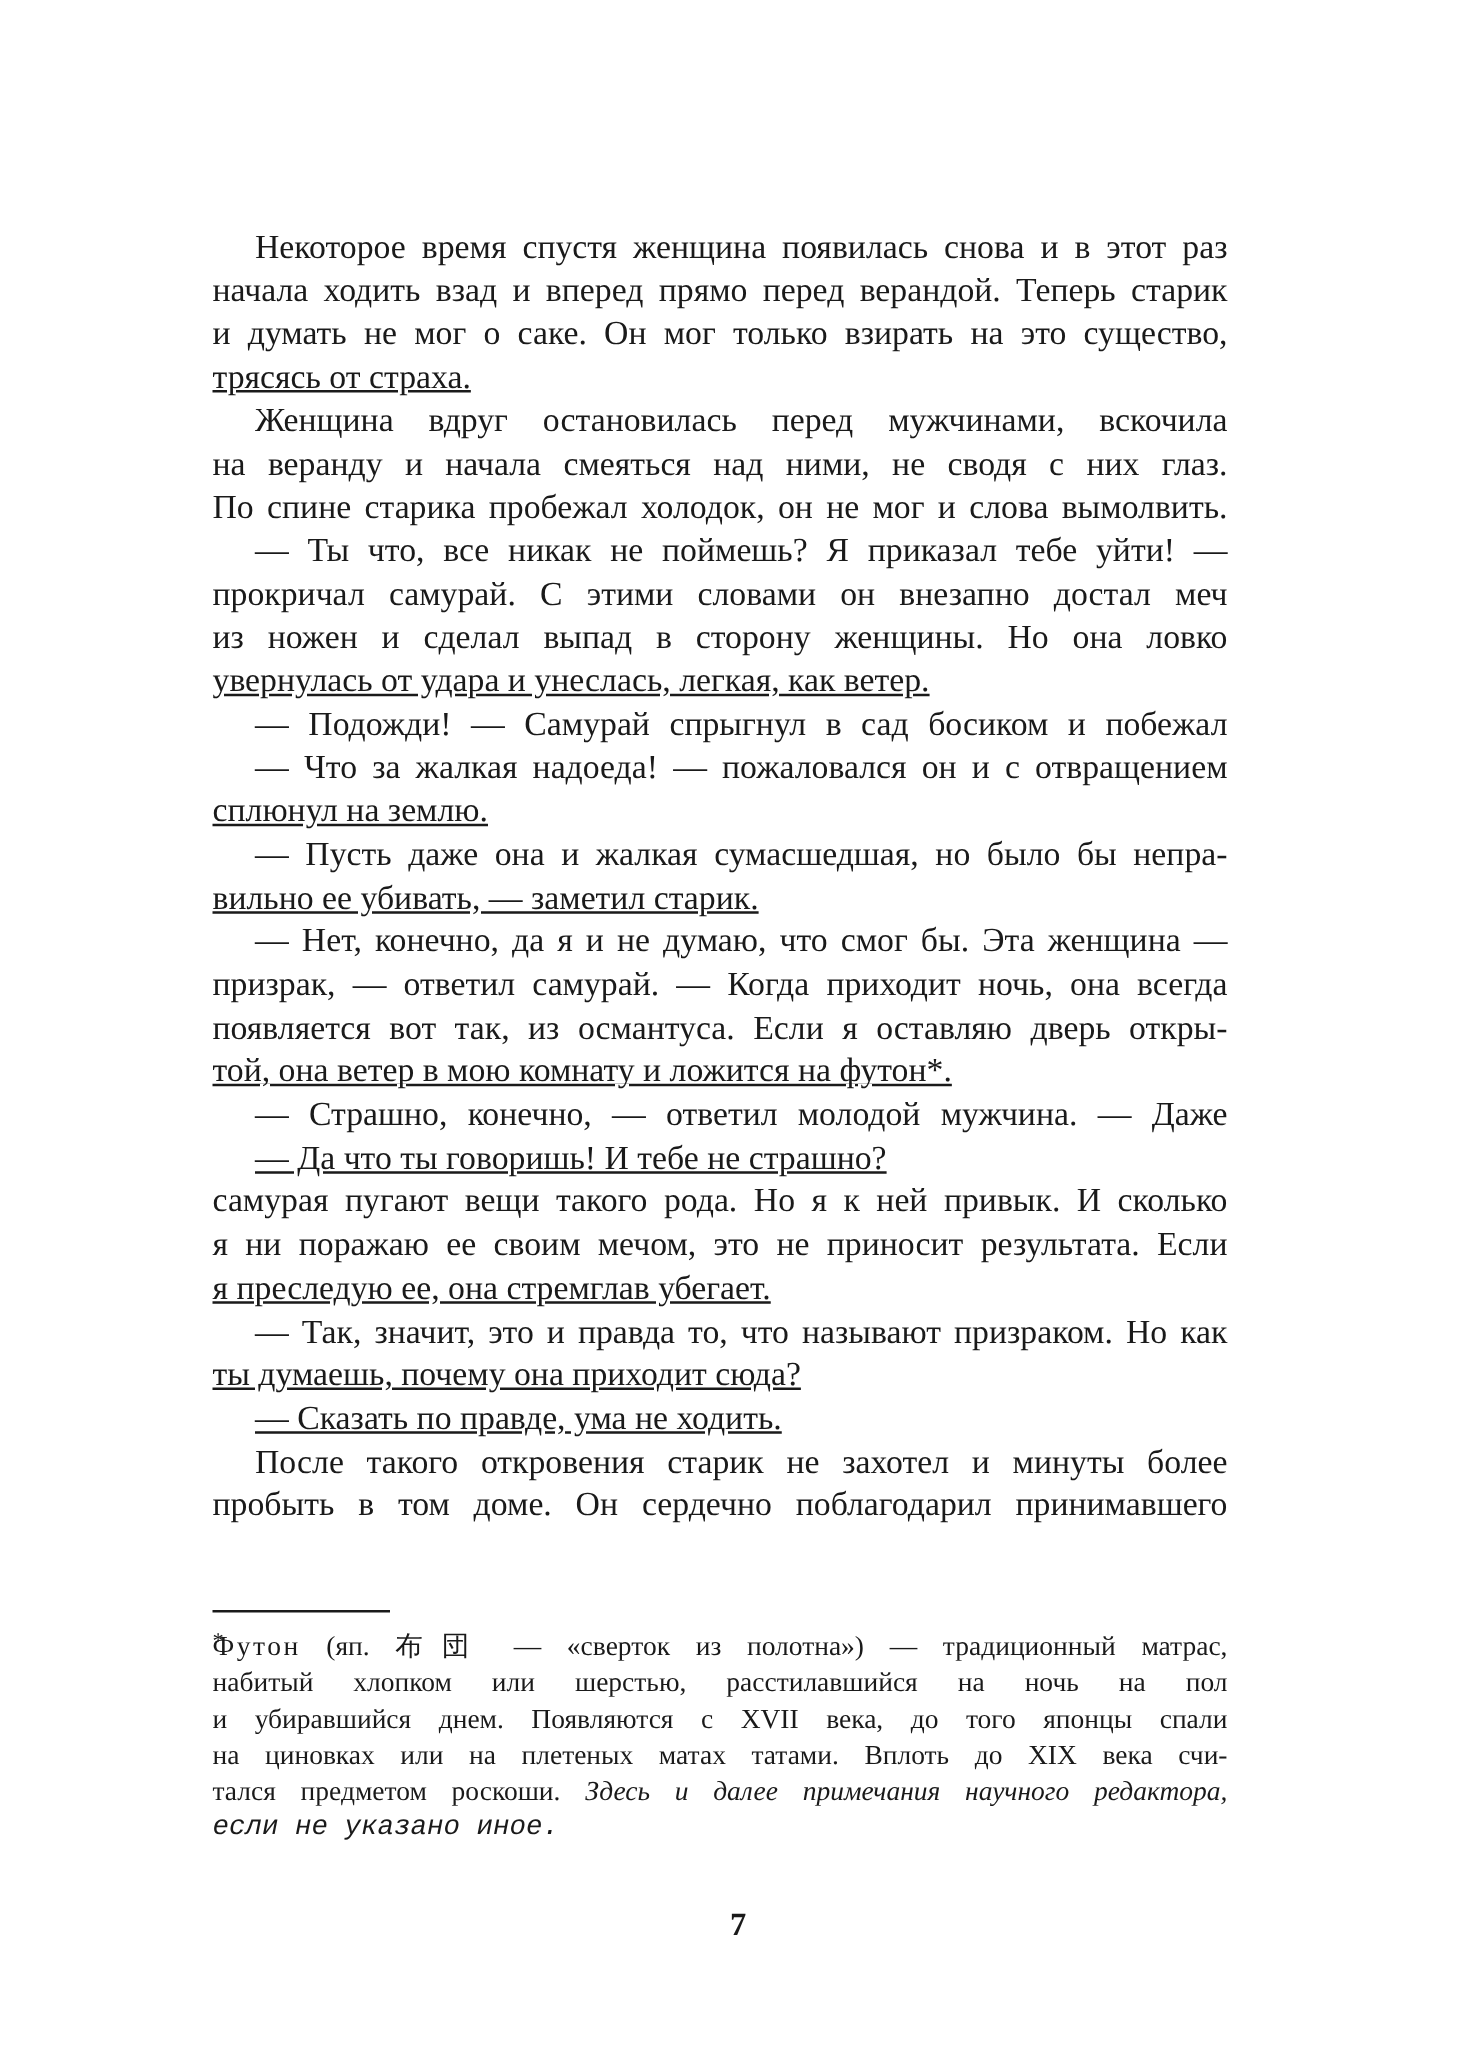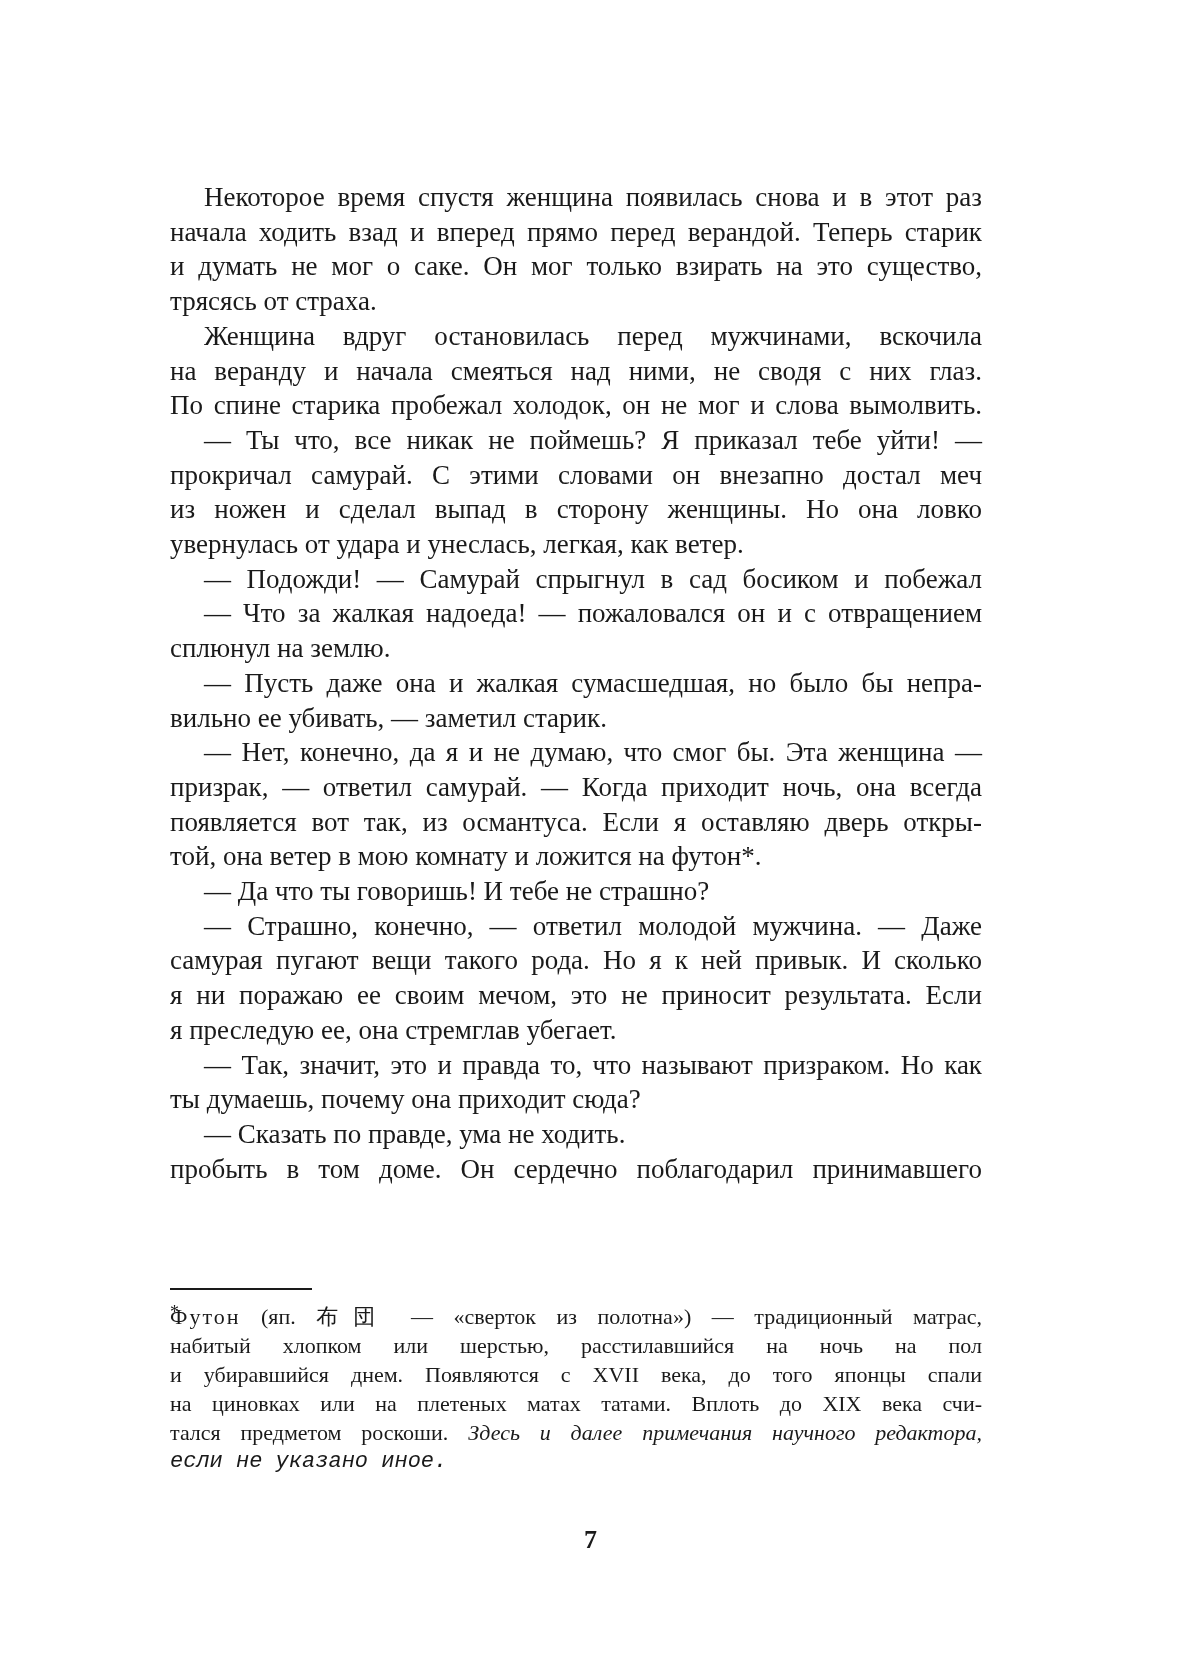--- a/index.html
+++ b/index.html
@@ -1,20 +1,20 @@
 <!DOCTYPE html>
 <html><head>
 <meta charset="utf-8">
 <style>
   html, body { margin: 0; padding: 0; background: #ffffff; }
   body { width: 1181px; height: 1654px; position: relative; overflow: hidden; }
   .page { position: absolute; left: 0; top: 0; width: 1181px; height: 1232px; background: #fff; color: #1a1a1a; }
   .body-text { position: absolute; left: 170px; top: 180px; width: 812px; font-family: "Liberation Serif", "DejaVu Serif", serif; font-size: 27px; line-height: 34.7px; text-align: justify; }
   .line { display: block; white-space: nowrap; text-align-last: justify; }
-  .line.last { text-align-last: left; }
+  .line.last { text-align-last: left; text-decoration: underline; }
   .indent { padding-left: 34px; }
   .rule { position: absolute; left: 170px; top: 1288px; width: 142px; height: 2px; background: #1a1a1a; }
   .footnote { position: absolute; left: 170px; top: 1302px; width: 812px; font-family: "Liberation Serif", "DejaVu Serif", serif; font-size: 22px; line-height: 29px; }
   .fn-mark { position: absolute; left: 0; top: -4px; font-size: 18px; }
   .fn-body { }
   .fn-line { display: block; white-space: nowrap; text-align-last: justify; }
   .fn-line.last { text-align-last: left; font-family: Liberation Mono, monospace; }
   .spaced { letter-spacing: 2px; }
   .italic { font-style: italic; text-align: center; }
   .page-number { position: absolute; left: 0; width: 1181px; top: 1525px; text-align: center; font-family: "Liberation Serif", "DejaVu Serif", serif; font-size: 26px; font-weight: bold; }
@@ -37,28 +37,29 @@
     <span class="line last">увернулась от удара и унеслась, легкая, как ветер.</span>
     <span class="line indent">— Подожди! — Самурай спрыгнул в сад босиком и побежал</span>
     <span class="line indent">— Что за жалкая надоеда! — пожаловался он и с отвращением</span>
     <span class="line last">сплюнул на землю.</span>
     <span class="line indent">— Пусть даже она и жалкая сумасшедшая, но было бы непра-</span>
     <span class="line last">вильно ее убивать, — заметил старик.</span>
     <span class="line indent">— Нет, конечно, да я и не думаю, что смог бы. Эта женщина —</span>
     <span class="line">призрак, — ответил самурай. — Когда приходит ночь, она всегда</span>
     <span class="line">появляется вот так, из османтуса. Если я оставляю дверь откры-</span>
     <span class="line last">той, она ветер в мою комнату и ложится на футон*.</span>
+    <span class="line indent">— Страшно, конечно, — ответил молодой мужчина. — Даже</span>
     <span class="line indent last">— Да что ты говоришь! И тебе не страшно?</span>
-    <span class="line indent">— Страшно, конечно, — ответил молодой мужчина. — Даже</span>
     <span class="line">самурая пугают вещи такого рода. Но я к ней привык. И сколько</span>
     <span class="line">я ни поражаю ее своим мечом, это не приносит результата. Если</span>
     <span class="line last">я преследую ее, она стремглав убегает.</span>
     <span class="line indent">— Так, значит, это и правда то, что называют призраком. Но как</span>
     <span class="line last">ты думаешь, почему она приходит сюда?</span>
     <span class="line indent last">— Сказать по правде, ума не ходить.</span>
+    <span class="line indent">После такого откровения старик не захотел и минуты более</span>
     <span class="line">пробыть в том доме. Он сердечно поблагодарил принимавшего</span>
   </div>
 
   <div class="rule"></div>
 
   <div class="footnote">
     <span class="fn-mark">*</span>
     <div class="fn-body">
       <span class="fn-line"><span class="spaced">Футон</span><span> (яп. 布団 — «сверток из полотна») — традиционный матрас,</span></span>
       <span class="fn-line">набитый хлопком или шерстью, расстилавшийся на ночь на пол</span>

